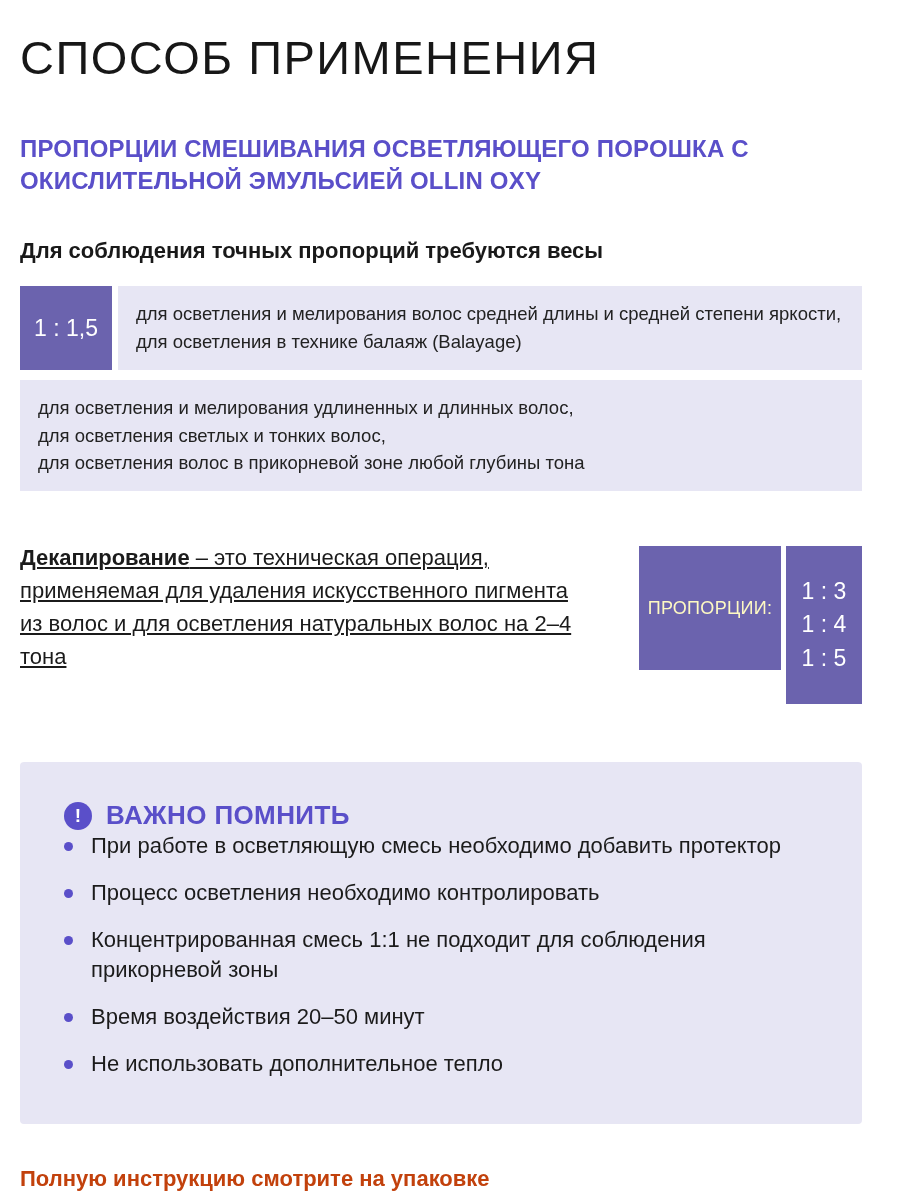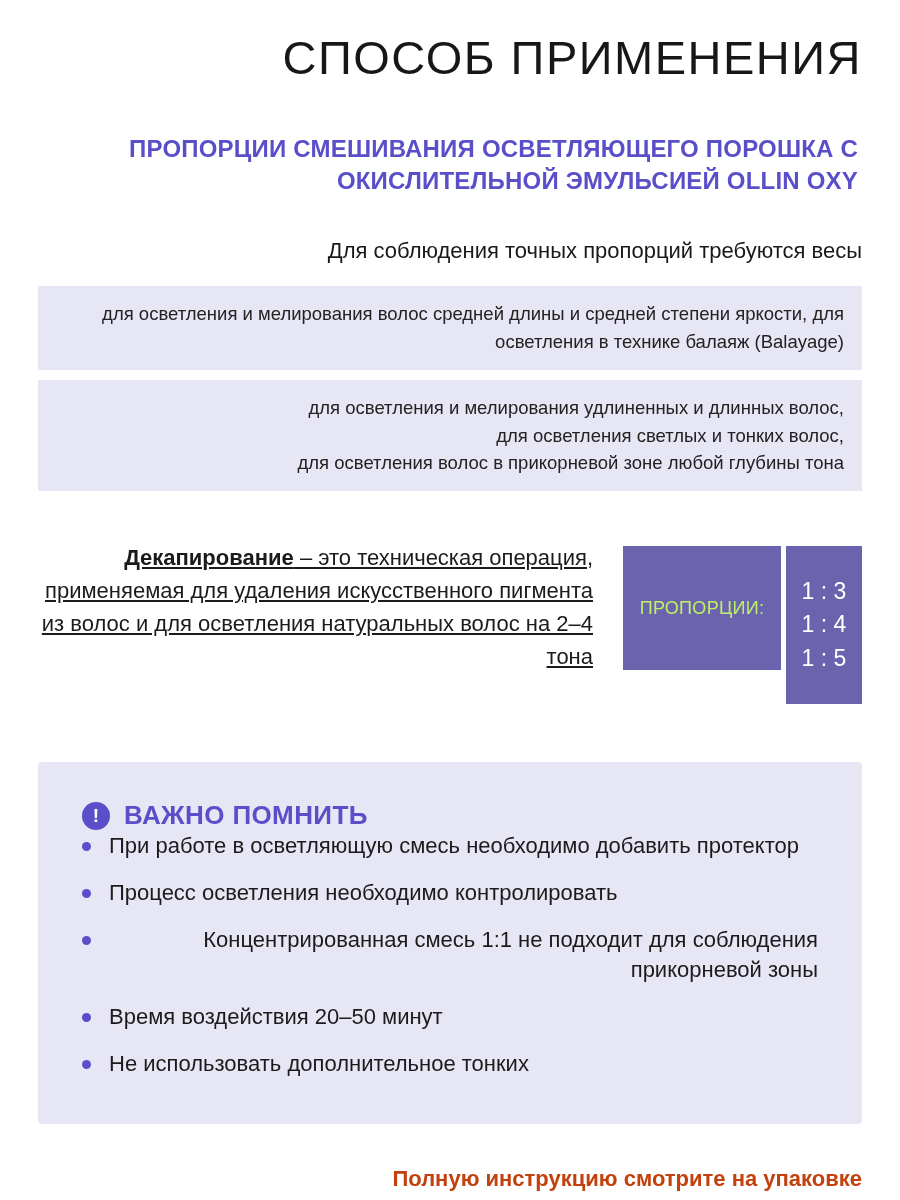--- a/index.html
+++ b/index.html
@@ -8,59 +8,59 @@
     --lavender:#E7E6F4;
     --ink:#1E1E1E;
   }
   *{box-sizing:border-box;}
   html,body{margin:0;padding:0;}
   body{
     width:900px;height:1200px;background:#ffffff;
     font-family:"Liberation Sans","DejaVu Sans",sans-serif;
     color:var(--ink);
   }
-  .page{padding:30px 38px 0 38px;text-align:right;}
+  .page{padding:30px 38px 0 20px;}
 
   .main-title{
     font-size:47px;font-weight:500;letter-spacing:1.5px;
     color:#171717;margin:0;
   }
 
   .section-heading{
     margin-top:48px;
     font-size:24px;font-weight:bold;line-height:1.32;
     color:var(--accent-purple);
     max-width:820px;letter-spacing:0.2px;
   }
 
   .scales-note{
     margin-top:42px;
-    font-size:22px;font-weight:normal;color:#191919;
+    font-size:22px;font-weight:bold;color:#191919;
   }
 
   .ratio-table{margin-top:22px;display:flex;flex-direction:column;gap:10px;}
   .ratio-row{display:flex;gap:6px;align-items:stretch;}
   .ratio-cell{
     width:92px;flex:0 0 92px;background:var(--box-purple);
     color:#fff;font-size:23px;
     display:flex;align-items:center;justify-content:center;
   }
   .desc-cell{
     flex:1;background:var(--lavender);
     padding:14px 18px;font-size:18.5px;line-height:1.5;color:#222;
     display:flex;flex-direction:column;justify-content:center;
   }
 
   .decap-section{margin-top:50px;display:flex;justify-content:space-between;align-items:flex-start;}
   .decap-text{width:555px;font-size:22px;line-height:1.5;color:#1b1b1b;text-decoration:underline;}
   .decap-term{font-weight:bold;}
   .proportions-group{display:flex;gap:5px;margin-top:5px;}
   .proportions-label-box{
-    background:var(--box-purple);color:#bef264;
-    width:158px;height:124px;
+    background:var(--box-purple);color:#fef9c3;
+    width:142px;height:124px;
     display:flex;align-items:center;justify-content:center;
     font-size:18px;letter-spacing:0.3px;
   }
   .proportions-values-box{
     background:var(--box-purple);color:#fff;
     width:76px;height:158px;
     display:flex;flex-direction:column;align-items:center;justify-content:center;
     font-size:23px;line-height:1.45;
   }
 
@@ -98,20 +98,21 @@
 
   <h1 class="main-title">СПОСОБ ПРИМЕНЕНИЯ</h1>
 
   <div class="section-heading">ПРОПОРЦИИ СМЕШИВАНИЯ ОСВЕТЛЯЮЩЕГО ПОРОШКА С ОКИСЛИТЕЛЬНОЙ ЭМУЛЬСИЕЙ OLLIN OXY</div>
 
   <div class="scales-note">Для соблюдения точных пропорций требуются весы</div>
 
   <div class="ratio-table">
 
     <div class="ratio-row">
+      <div class="ratio-cell">1 : 1,5</div>
       <div class="desc-cell">
         <div>для осветления и мелирования волос средней длины и средней степени яркости, для осветления в технике балаяж (Balayage)</div>
       </div>
     </div>
 
     <div class="ratio-row">
       <div class="desc-cell">
         <div>для осветления и мелирования удлиненных и длинных волос,</div>
         <div>для осветления светлых и тонких волос,</div>
         <div>для осветления волос в прикорневой зоне любой глубины тона</div>
@@ -151,20 +152,20 @@
       <div class="important-item">
         <span class="bullet-dot"></span>
         <span class="important-item-text">Концентрированная смесь 1:1 не подходит для соблюдения прикорневой зоны</span>
       </div>
       <div class="important-item">
         <span class="bullet-dot"></span>
         <span class="important-item-text">Время воздействия 20–50 минут</span>
       </div>
       <div class="important-item">
         <span class="bullet-dot"></span>
-        <span class="important-item-text">Не использовать дополнительное тонких</span>
+        <span class="important-item-text">Не использовать дополнительное тепло</span>
       </div>
     </div>
   </div>
 
   <div class="footer-note">Полную инструкцию смотрите на упаковке</div>
 
 </div>
 
 </body></html>

